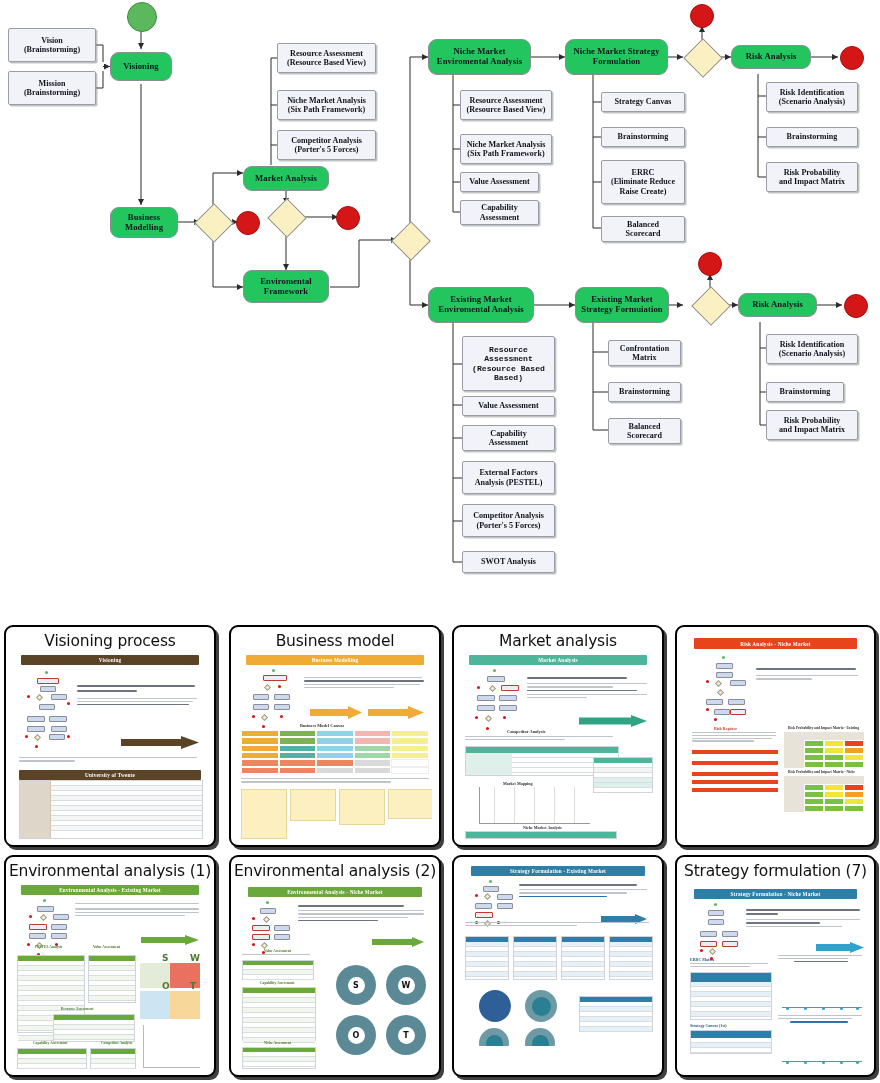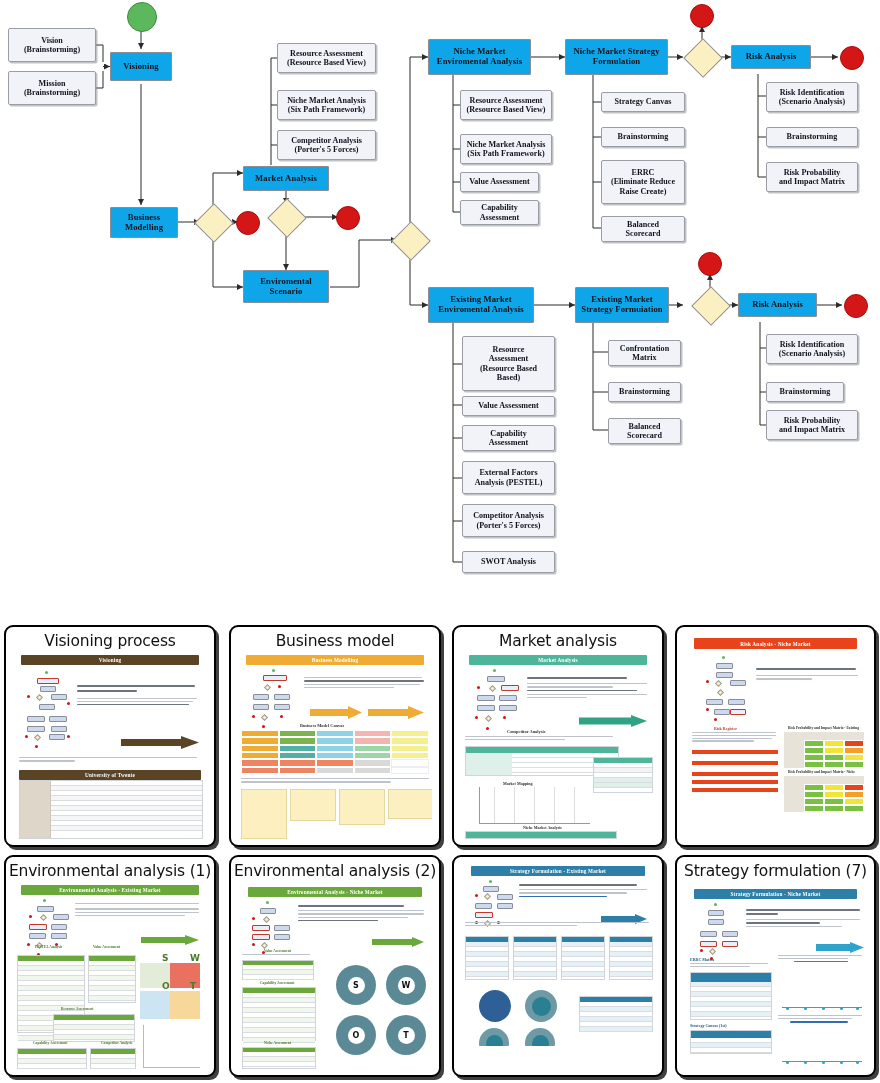--- a/index.html
+++ b/index.html
@@ -7,21 +7,21 @@
   body{width:880px;height:1083px;position:relative;overflow:hidden;
        font-family:"Liberation Serif",serif;}
 
   
   #diagram{position:absolute;left:0;top:0;width:880px;height:600px;}
   #diagram svg{position:absolute;left:0;top:0;}
 
   .node{position:absolute;box-sizing:border-box;display:flex;align-items:center;
         justify-content:center;text-align:center;font-weight:bold;color:#10131c;
         line-height:1.12;}
-  .proc{background:#0ea5e9;border:1px solid #8a8d96;border-radius:1px;
+  .proc{background:#22c55e;border:1px solid #8a8d96;border-radius:9px;
         font-size:8.6px;letter-spacing:.1px;}
   .sub{background:#f1f3f8;border:1px solid #9a9da6;border-radius:2px;
        font-size:8.1px;box-shadow:1.5px 1.5px 0 rgba(140,143,150,.55);}
   .startdot{position:absolute;width:28px;height:28px;border-radius:50%;
         background:#5cb85c;border:1px solid #3e8b3e;}
   .enddot{position:absolute;width:22px;height:22px;border-radius:50%;
         background:#d51616;border:1px solid #a81010;}
   .diamond{position:absolute;width:26px;height:26px;background:#fbf0c2;
         border:1px solid #8a8d96;transform:rotate(45deg);}
 
@@ -176,21 +176,21 @@
 
   <div class="node proc" style="left:110px;top:207px;width:68px;height:31px;flex-direction:column;">
     <span>Business</span>
     <span>Modelling</span>
   </div>
 
   <div class="node proc" style="left:243px;top:166px;width:86px;height:25px;">Market Analysis</div>
 
   <div class="node proc" style="left:243px;top:270px;width:86px;height:33px;flex-direction:column;">
     <span>Enviromental</span>
-    <span>Scenario</span>
+    <span>Framework</span>
   </div>
 
   <div class="node sub" style="left:277px;top:43px;width:99px;height:30px;flex-direction:column;">
     <span>Resource Assessment</span>
     <span>(Resource Based View)</span>
   </div>
   <div class="node sub" style="left:277px;top:90px;width:99px;height:30px;flex-direction:column;">
     <span>Niche Market Analysis</span>
     <span>(Six Path Framework)</span>
   </div>
@@ -241,21 +241,21 @@
   <div class="node sub" style="left:766px;top:127px;width:92px;height:20px;">Brainstorming</div>
   <div class="node sub" style="left:766px;top:162px;width:92px;height:30px;flex-direction:column;">
     <span>Risk Probability</span>
     <span>and Impact Matrix</span>
   </div>
 
   <div class="node proc" style="left:428px;top:287px;width:106px;height:36px;flex-direction:column;">
     <span>Existing Market</span>
     <span>Enviromental Analysis</span>
   </div>
-  <div class="node sub" style="left:462px;top:336px;width:93px;height:55px;flex-direction:column;">
+  <div class="node sub" style="left:462px;top:336px;width:93px;height:55px;flex-direction:column;font-family:Liberation Mono, monospace;">
     <span>Resource</span>
     <span>Assessment</span>
     <span>(Resource Based</span>
     <span>Based)</span>
   </div>
   <div class="node sub" style="left:462px;top:396px;width:93px;height:20px;">Value Assessment</div>
   <div class="node sub" style="left:462px;top:425px;width:93px;height:26px;flex-direction:column;">
     <span>Capability</span>
     <span>Assessment</span>
   </div>

